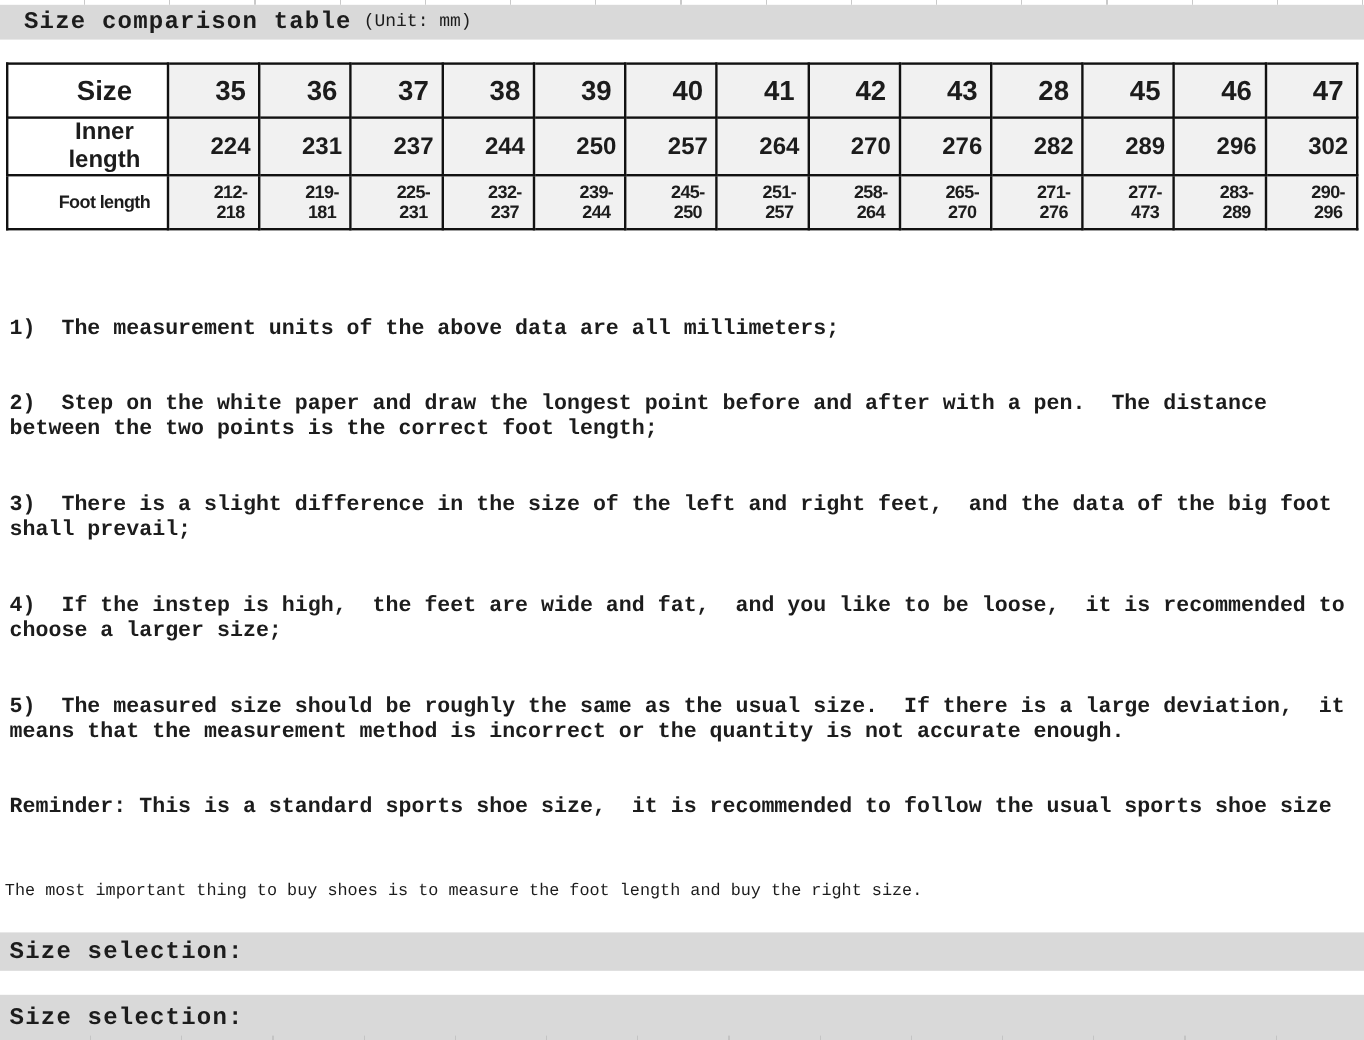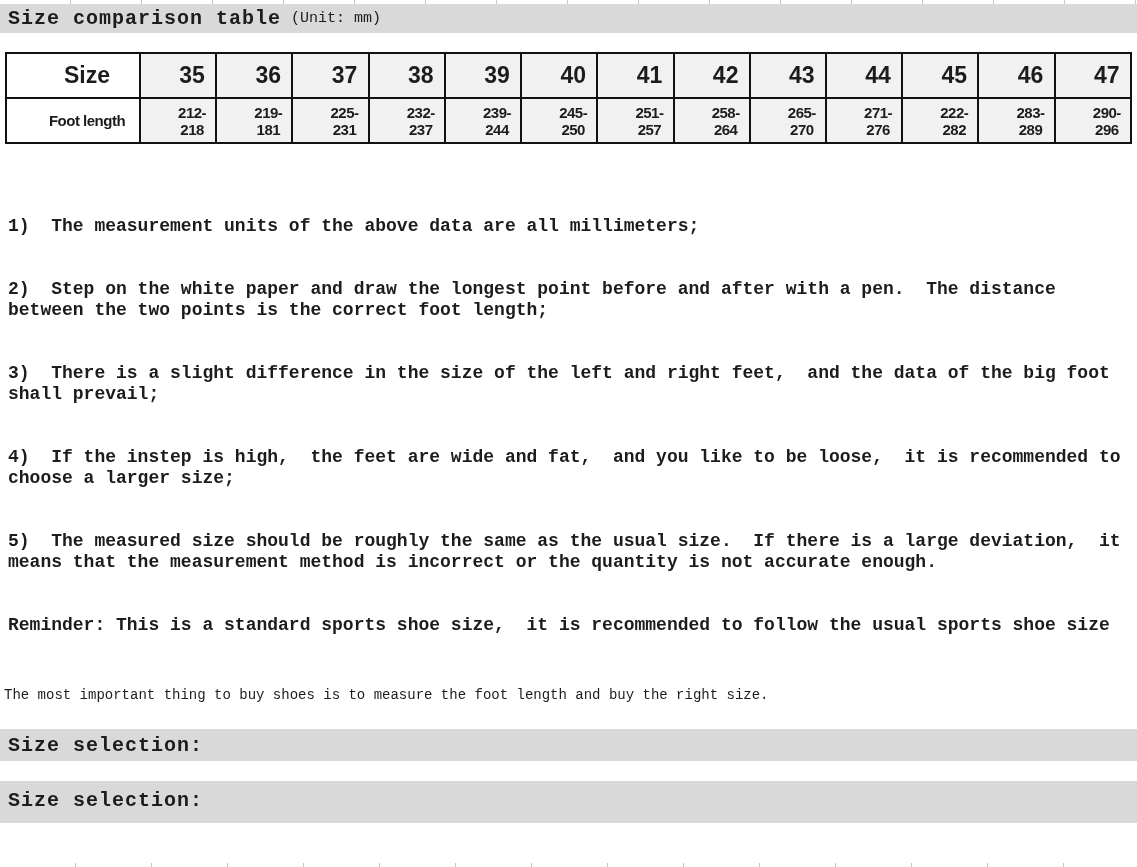--- a/index.html
+++ b/index.html
@@ -5,21 +5,21 @@
   * { margin: 0; padding: 0; box-sizing: border-box; }
   html, body { width: 1137px; height: 867px; background: #ffffff; overflow: hidden;
     font-family: "Liberation Mono", "DejaVu Sans Mono", monospace; color: #1c1c1c; }
 
   .tick-strip { height: 4px; width: 100%;
     background: repeating-linear-gradient(to right, transparent 0 70px, #c9c9c9 70px 71px); }
   .tick-strip.bottom { position: absolute; bottom: 0; left: 0;
     background: repeating-linear-gradient(to right, transparent 0 75px, #c4c4c4 75px 76px); }
 
   .title-bar { background: #d9d9d9; height: 29px; display: flex; align-items: center;
-    padding-left: 8px; gap: 10px; }
+    padding-left: 20px; gap: 10px; }
   .title-bar .main { font-size: 20px; font-weight: bold; letter-spacing: 1px; }
   .title-bar .unit { font-size: 15px; }
 
   table.size-table { border-collapse: collapse; table-layout: fixed;
     width: 1127px; margin: 19px 0 0 5px; }
   table.size-table td, table.size-table th { border: 2px solid #111; height: 45px;
     text-align: center; vertical-align: middle; background: #f1f1f1; overflow: hidden; padding-left: 28px; }
   table.size-table .lbl { background: #ffffff; font-weight: normal; font-size: 17px;
     font-family: "Liberation Mono", monospace; }
   table.size-table .row-size td { font-family: "Liberation Sans", sans-serif;
@@ -61,38 +61,54 @@
     <td class="lbl">Size</td>
     <td>35</td>
     <td>36</td>
     <td>37</td>
     <td>38</td>
     <td>39</td>
     <td>40</td>
     <td>41</td>
     <td>42</td>
     <td>43</td>
-    <td>44</td>
+    <td>28</td>
     <td>45</td>
     <td>46</td>
     <td>47</td>
+  </tr>
+  <tr class="row-inner">
+    <td class="lbl">Inner length</td>
+    <td>224</td>
+    <td>231</td>
+    <td>237</td>
+    <td>244</td>
+    <td>250</td>
+    <td>257</td>
+    <td>264</td>
+    <td>270</td>
+    <td>276</td>
+    <td>282</td>
+    <td>289</td>
+    <td>296</td>
+    <td>302</td>
   </tr>
   <tr class="row-foot">
     <td class="lbl">Foot length</td>
     <td>212-218</td>
     <td>219-181</td>
     <td>225-231</td>
     <td>232-237</td>
     <td>239-244</td>
     <td>245-250</td>
     <td>251-257</td>
     <td>258-264</td>
     <td>265-270</td>
     <td>271-276</td>
-    <td>222-282</td>
+    <td>277-473</td>
     <td>283-289</td>
     <td>290-296</td>
   </tr>
 </tbody>
   </table>
 
 <div class="notes">
   <div>1)  The measurement units of the above data are all millimeters;</div>
   <div>2)  Step on the white paper and draw the longest point before and after with a pen.  The distance between the two points is the correct foot length;</div>
   <div>3)  There is a slight difference in the size of the left and right feet,  and the data of the big foot shall prevail;</div>

